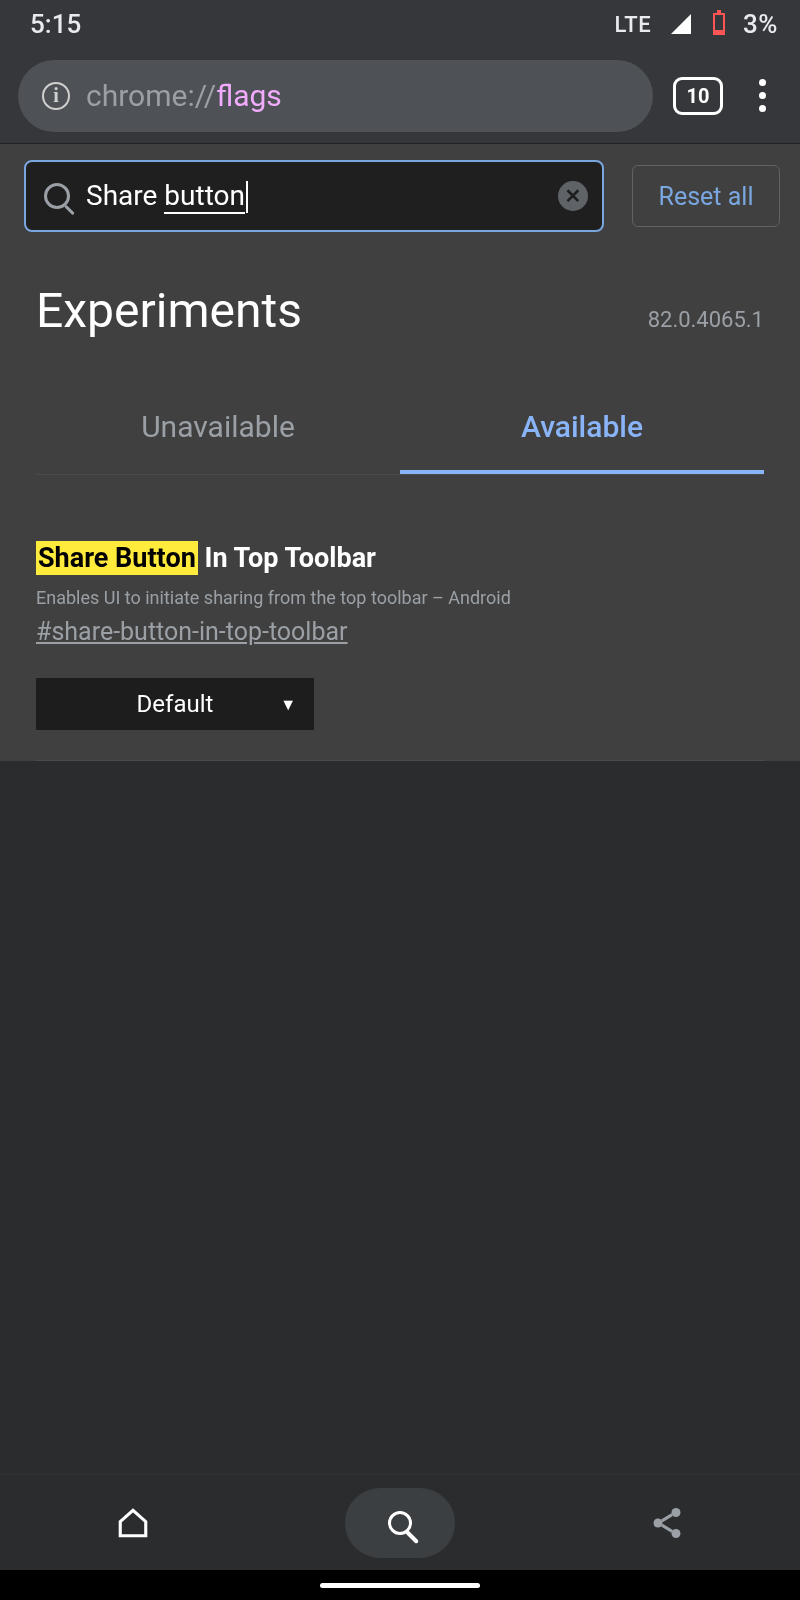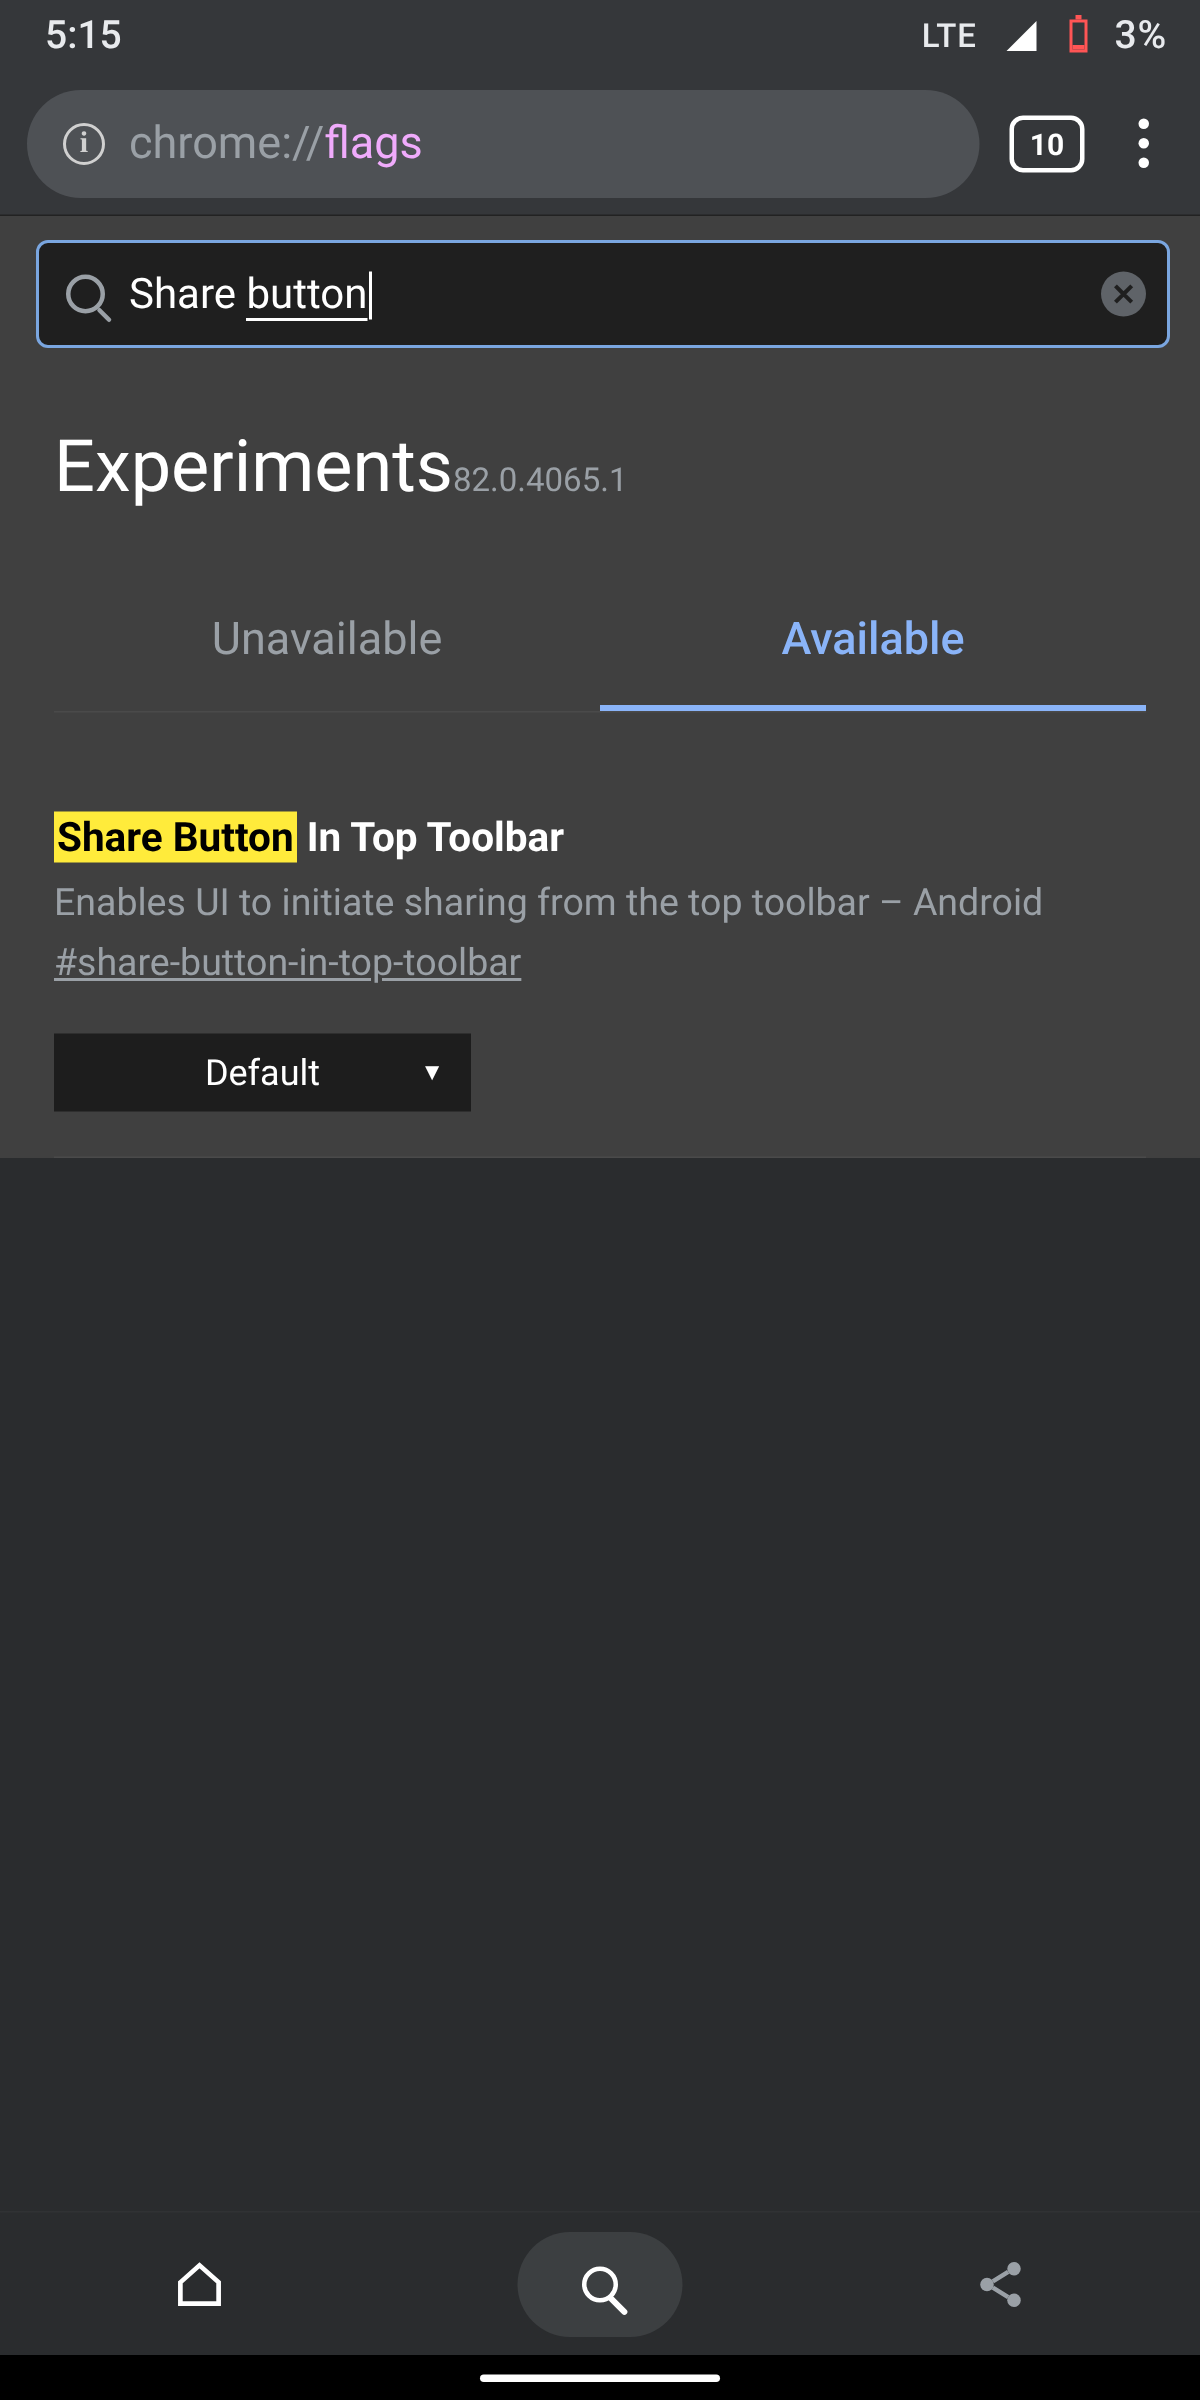--- a/index.html
+++ b/index.html
@@ -29,33 +29,33 @@
   .search-row { display:flex; align-items:center; gap: 28px; padding: 16px 20px 16px 24px;}
   .search-field { flex:1; height: 72px; border: 2px solid #7aa6e0; border-radius: 8px; background: #1f1f1f; display:flex; align-items:center; padding: 0 14px; gap: 12px;}
   .search-glass { width:26px; height:26px; border:3px solid #9aa0a6; border-radius:50%; position:relative; margin:4px;}
   .search-glass::after { content:''; position:absolute; width:3px; height:12px; background:#9aa0a6; transform:rotate(-45deg); bottom:-10px; right:-4px; border-radius:2px;}
   .search-text { font-size: 28px; color:#fff; }
   .underline-word { border-bottom: 2px solid #fff; }
   .text-cursor { display:inline-block; width:2px; height:32px; background:#fff; vertical-align:middle; margin-left:1px;}
   .clear-btn { width:30px; height:30px; border-radius:50%; background:#5f6368; color:#1f1f1f; display:flex; align-items:center; justify-content:center; font-size:20px; font-weight:bold; margin-left:auto;}
   .reset-btn { width: 148px; height: 62px; border: 1.5px solid #5f6368; border-radius: 6px; background: transparent; color: #7aa6e0; font-size: 25px; display:flex; align-items:center; justify-content:center;}
 
-  .header-row { display:flex; align-items:baseline; padding: 34px 36px 10px 36px;}
+  .header-row { display:flex; align-items:baseline; justify-content:space-between; padding: 34px 36px 10px 36px;}
   .page-title { font-size: 48px; font-weight:400; color:#fff;}
   .version { font-size: 22px; color:#9aa0a6;}
 
   .tabs { display:flex; margin: 40px 36px 0 36px; border-bottom: 1px solid #4a4a4a;}
   .tab { flex:1; text-align:center; padding: 20px 0 26px 0; font-size: 30px;}
   .tab.active { color:#8ab4f8; border-bottom: 4px solid #8ab4f8; font-weight:500;}
   .tab.inactive { color:#9aa0a6;}
 
   .flag { padding: 66px 36px 0 36px;}
   .flag-title { font-size: 27px; font-weight:700; color:#fff; line-height:1.3;}
   .highlight { background: #ffeb3b; color:#000; padding: 1px 2px;}
-  .flag-desc { font-size: 25px; color:#9aa0a6; margin-top: 8px; line-height:1.5;}
+  .flag-desc { font-size: 18px; color:#9aa0a6; margin-top: 8px; line-height:1.5;}
   .flag-id { font-size: 25px; color:#9aa0a6; text-decoration: underline; margin-top: 6px; display:inline-block;}
   .flag-select { margin-top: 32px; width: 278px; height: 52px; background:#1d1d1d; border:none; display:flex; align-items:center; justify-content:center; gap:80px; font-size:24px; color:#fff; position:relative;}
   .flag-select .arrow { font-size:16px; position:absolute; right:18px;}
   .divider { height:1px; background:#4a4a4a; margin: 30px 36px 0 36px;}
 
   
   .bottom-nav { position:absolute; bottom:30px; left:0; right:0; height:96px; background:#2a2c2e; display:flex; align-items:center; justify-content:space-around; border-top:1px solid rgba(255,255,255,0.03);}
   .nav-btn { width:110px; height:70px; display:flex; align-items:center; justify-content:center;}
   .nav-btn.pill { background:#3c3f41; border-radius:35px;}
   .glass2 { width:24px; height:24px; border:3.5px solid #fff; border-radius:50%; position:relative;}
@@ -97,20 +97,21 @@
 
 <div class="page">
   <div class="search-row">
     <div class="search-field">
       <span class="search-glass"></span>
       <span class="search-text">
         <span>Share </span><span class="underline-word">button</span><span class="text-cursor"></span>
       </span>
       <span class="clear-btn">✕</span>
     </div>
+    <div class="reset-btn">Reset all</div>
   </div>
 
   <div class="header-row">
     <div class="page-title">Experiments</div>
     <div class="version">82.0.4065.1</div>
   </div>
 
   <div class="tabs">
     <div class="tab inactive">Unavailable</div>
     <div class="tab active">Available</div>

